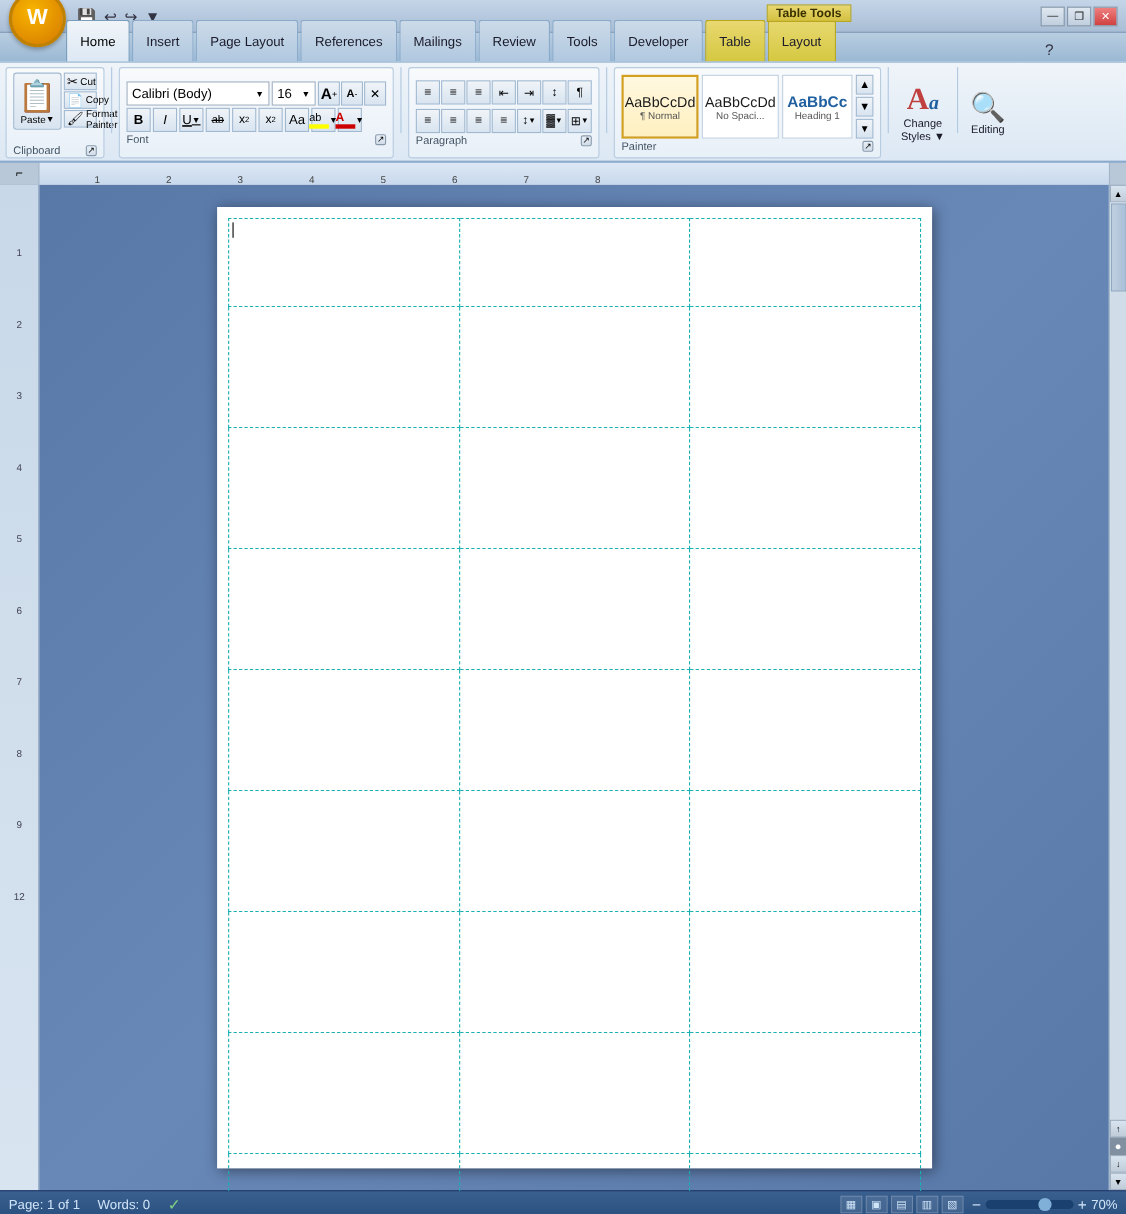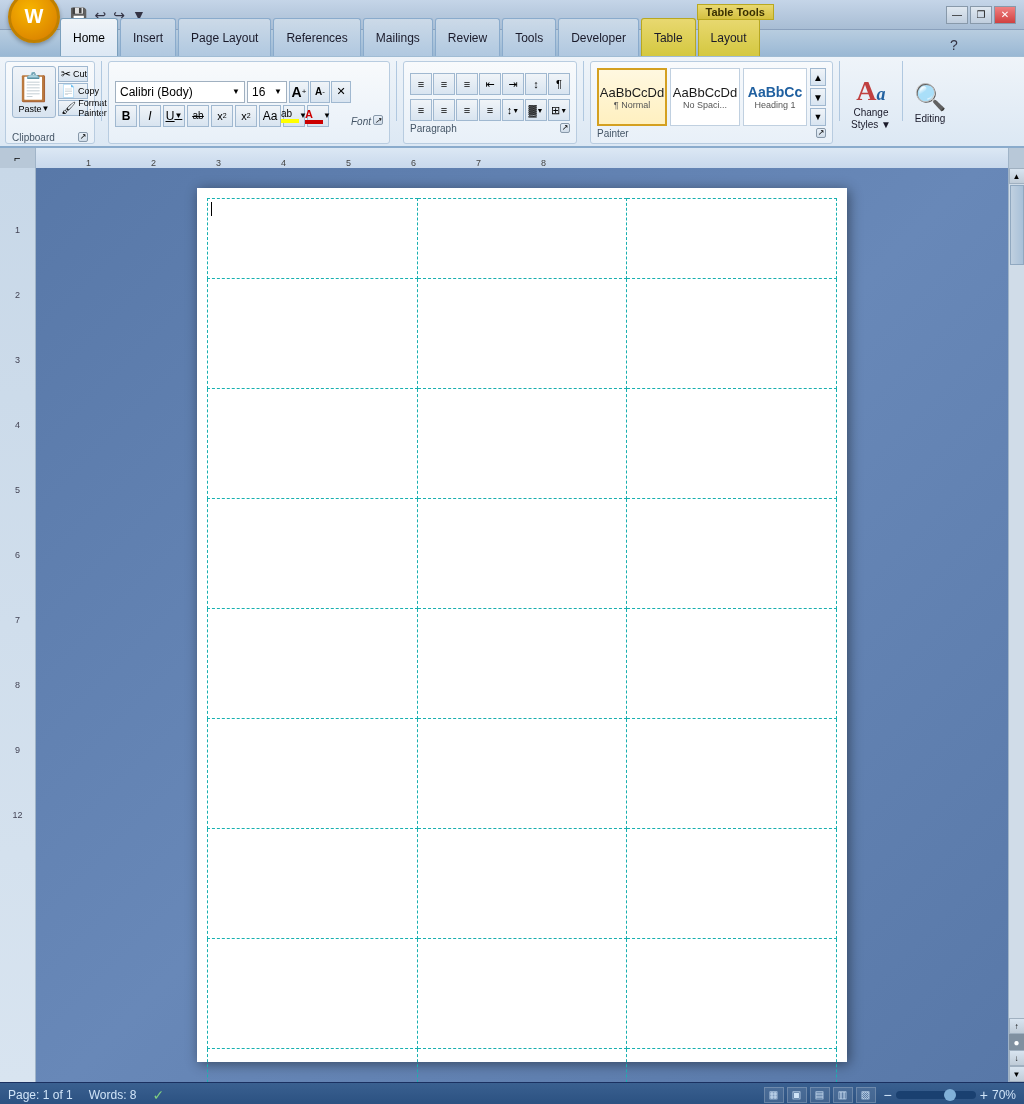--- a/index.html
+++ b/index.html
@@ -273,21 +273,21 @@
           <div style="display:flex; justify-content:space-between; align-items:center; margin-top:auto;">
             <div class="ribbon-group-label">Clipboard</div>
             <div class="expand-arrow">↗</div>
           </div>
         </div>
       </div>
 
       <div class="ribbon-divider"></div>
 
       <div class="ribbon-group" style="flex-direction: row; min-width: 220px;">
-        <div style="display:flex; flex-direction:row; width:100%;">
+        <div style="display:flex; flex-direction:column; width:100%;">
           <div class="font-controls">
             <div class="font-row1">
               <div class="font-name-box">
                 <span>Calibri (Body)</span>
                 <span style="font-size:8px;">▼</span>
               </div>
               <div class="font-size-box">
                 <span>16</span>
                 <span style="font-size:8px;">▼</span>
               </div>
@@ -331,21 +331,21 @@
               </div>
               <div class="fmt-btn">
                 <div>
                     <div style="font-size:11px; font-weight:bold; color:#cc0000;">A</div>
                     <div class="font-color-bar"></div>
                   </div>
                 <span style="font-size:8px;">▼</span>
               </div>
             </div>
           </div>
-          <div style="display:flex; justify-content:flex-end; align-items:center; margin-top:auto;font-style:italic;">
+          <div style="display:flex; justify-content:space-between; align-items:center; margin-top:auto;">
             <div class="ribbon-group-label">Font</div>
             <div class="expand-arrow">↗</div>
           </div>
         </div>
       </div>
 
       <div class="ribbon-divider"></div>
 
       <div class="ribbon-group" style="flex-direction:row; min-width:160px;">
         <div style="display:flex; flex-direction:column; width:100%;">
@@ -528,21 +528,21 @@
     </div>
     <div class="scroll-btn">↑</div>
     <div style="width:16px; height:16px; background:#8090a0; display:flex; align-items:center; justify-content:center; font-size:10px; color:white; cursor:pointer;">●</div>
     <div class="scroll-btn">↓</div>
     <div class="scroll-btn">▼</div>
   </div>
 </div>
 
 <div id="statusbar">
   <span style="color:#d0e4f8; font-size:12px;">Page: 1 of 1</span>
-  <span style="color:#d0e4f8; font-size:12px;">Words: 8</span>
+  <span style="color:#d0e4f8; font-size:12px;">Words: 0</span>
   <span style="color:#80d080; font-size:14px; cursor:pointer;">✓</span>
   <div class="right">
     <div style="display:flex; gap:3px;">
       <div class="status-view-btn">▦</div>
       <div class="status-view-btn">▣</div>
       <div class="status-view-btn">▤</div>
       <div class="status-view-btn">▥</div>
       <div class="status-view-btn">▧</div>
     </div>
     <div style="display:flex; align-items:center; gap:4px;">

